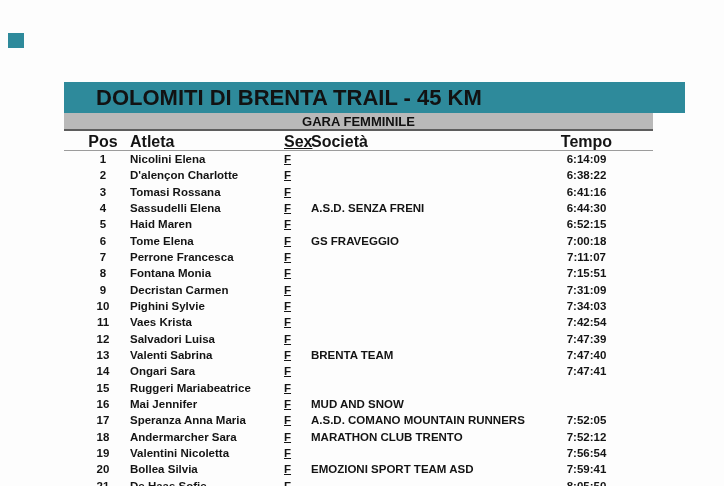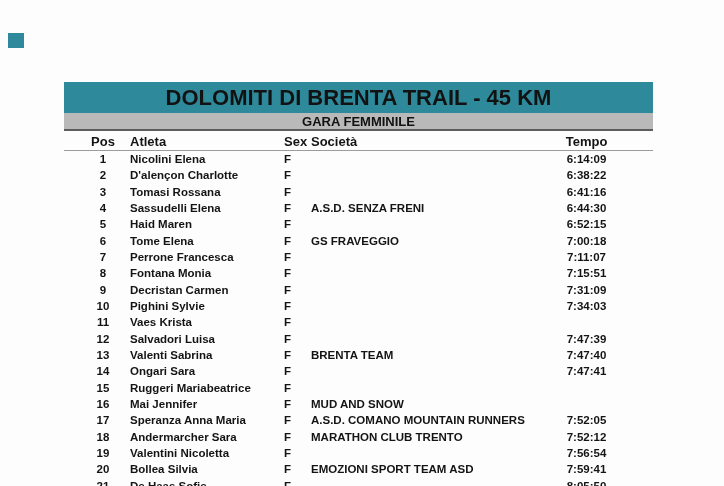--- a/index.html
+++ b/index.html
@@ -23,27 +23,28 @@
     height: 15px;
     background: var(--accent, #2e8a9b);
   }
   .title-bar {
     position: absolute;
     left: 64px;
     top: 82px;
     width: 589px;
     height: 31px;
     background: var(--accent, #2e8a9b);
-    text-align: center;
+    text-align: left;
     line-height: 31px;
     font-size: 22px;
     font-weight: 700;
     color: #121212;
     letter-spacing: 0px;
     white-space: nowrap;
+    padding-left: 32px;
   }
   .subtitle-bar {
     position: absolute;
     left: 64px;
     top: 113px;
     width: 589px;
     height: 16px;
     background: var(--subtitle-bg, #b9b9b9);
     border-bottom: 2px solid #5d5d5d;
     text-align: center;
@@ -52,21 +53,21 @@
     font-weight: 700;
     color: #111;
     white-space: nowrap;
   }
   .header-row {
     position: absolute;
     left: 0;
     top: 133px;
     width: 724px;
     height: 17px;
-    font-size: 13px;
+    font-size: 16px;
     font-weight: 700;
     line-height: 17px;
   }
   .header-underline {
     position: absolute;
     left: 64px;
     top: 150px;
     width: 589px;
     height: 1px;
     background: #9c9c9c;
@@ -85,21 +86,21 @@
     font-weight: 600;
     white-space: nowrap;
   }
   .cell {
     position: absolute;
     top: 0;
     white-space: nowrap;
   }
   .c-pos    { left: 83px;  width: 40px;  text-align: center; }
   .c-name   { left: 130px; text-align: right; }
-  .c-sex    { left: 284px; }
+  .c-sex    { left: 284px; text-decoration: underline; }
   .c-soc    { left: 311px; }
   .c-tempo  { left: 520px; width: 133px; text-align: center; font-weight: 700; }
   .header-row .cell { font-weight: 700; }
 </style>
 </head>
 <body style="--accent: #2e8a9b; --subtitle-bg: #b9b9b9; color: rgb(20, 20, 20);">
 
 <div class="corner-marker"></div>
 
 <div class="title-bar">
@@ -189,20 +190,21 @@
     <span class="cell c-name">Pighini Sylvie</span>
     <span class="cell c-sex">F</span>
     <span class="cell c-soc"></span>
     <span class="cell c-tempo">7:34:03</span>
   </div>
     <div class="data-row">
     <span class="cell c-pos">11</span>
     <span class="cell c-name">Vaes Krista</span>
     <span class="cell c-sex">F</span>
     <span class="cell c-soc"></span>
+    <span class="cell c-tempo">7:42:54</span>
   </div>
     <div class="data-row">
     <span class="cell c-pos">12</span>
     <span class="cell c-name">Salvadori Luisa</span>
     <span class="cell c-sex">F</span>
     <span class="cell c-soc"></span>
     <span class="cell c-tempo">7:47:39</span>
   </div>
     <div class="data-row">
     <span class="cell c-pos">13</span>

